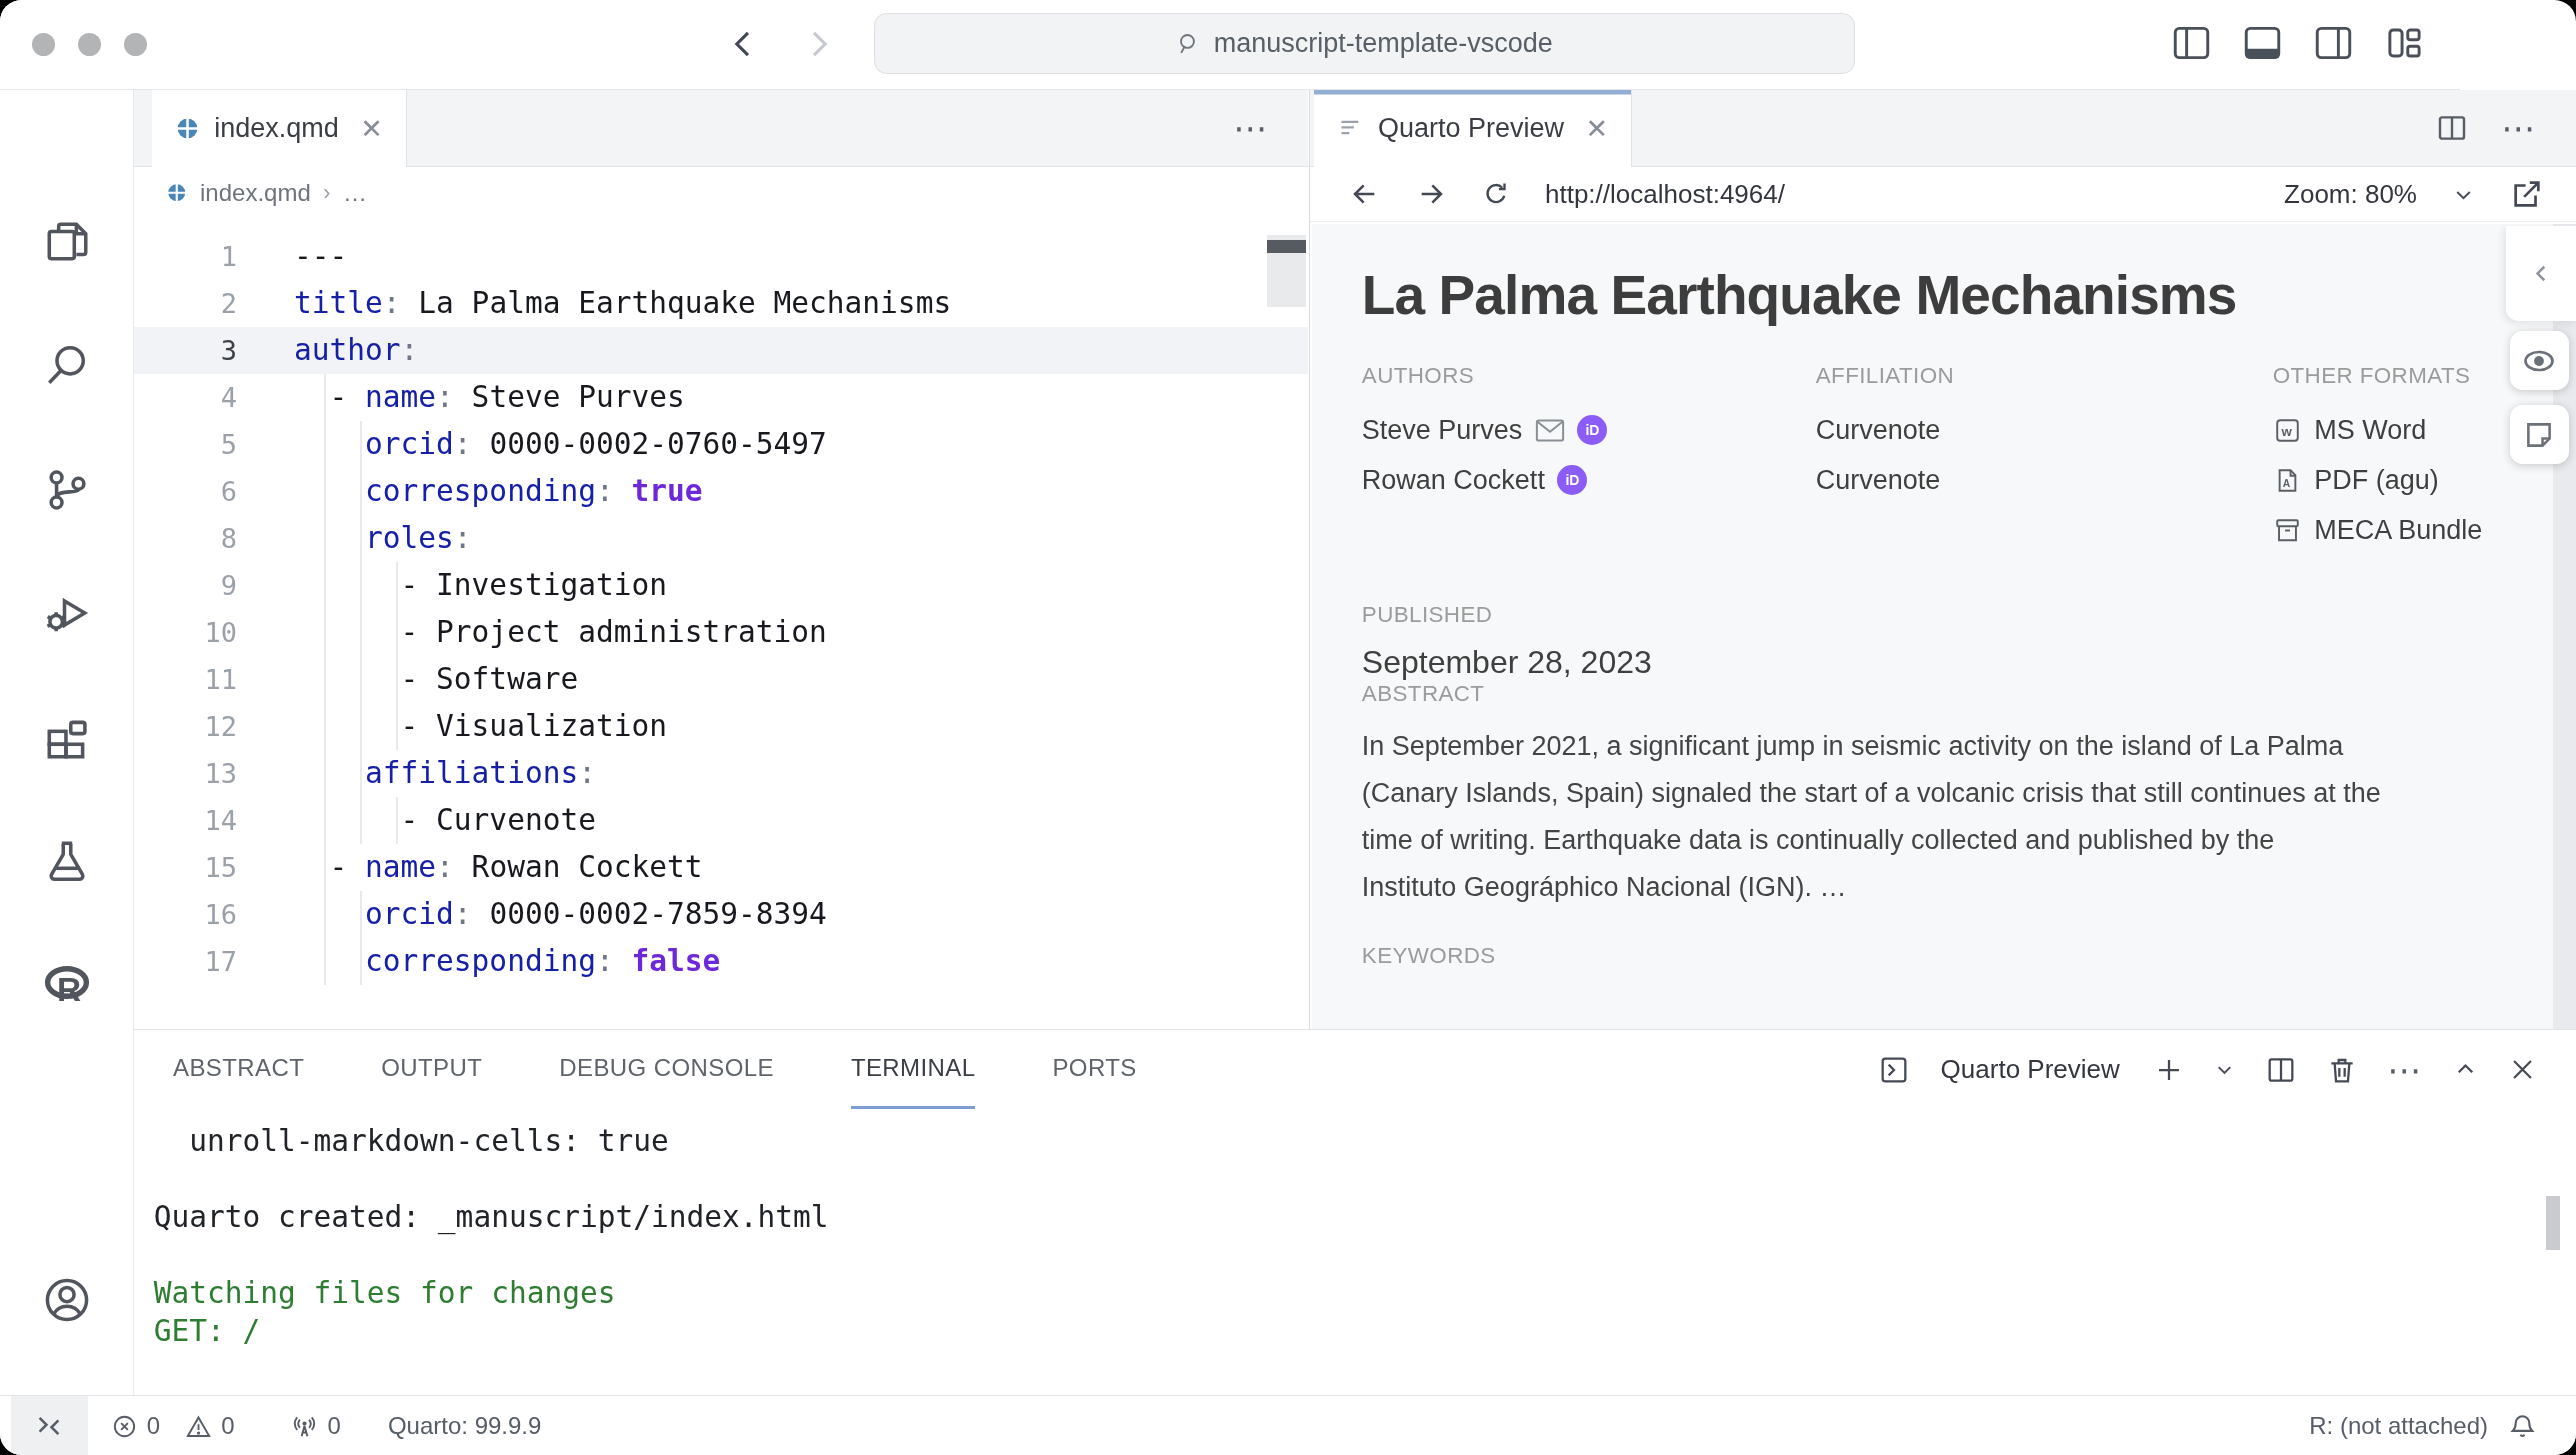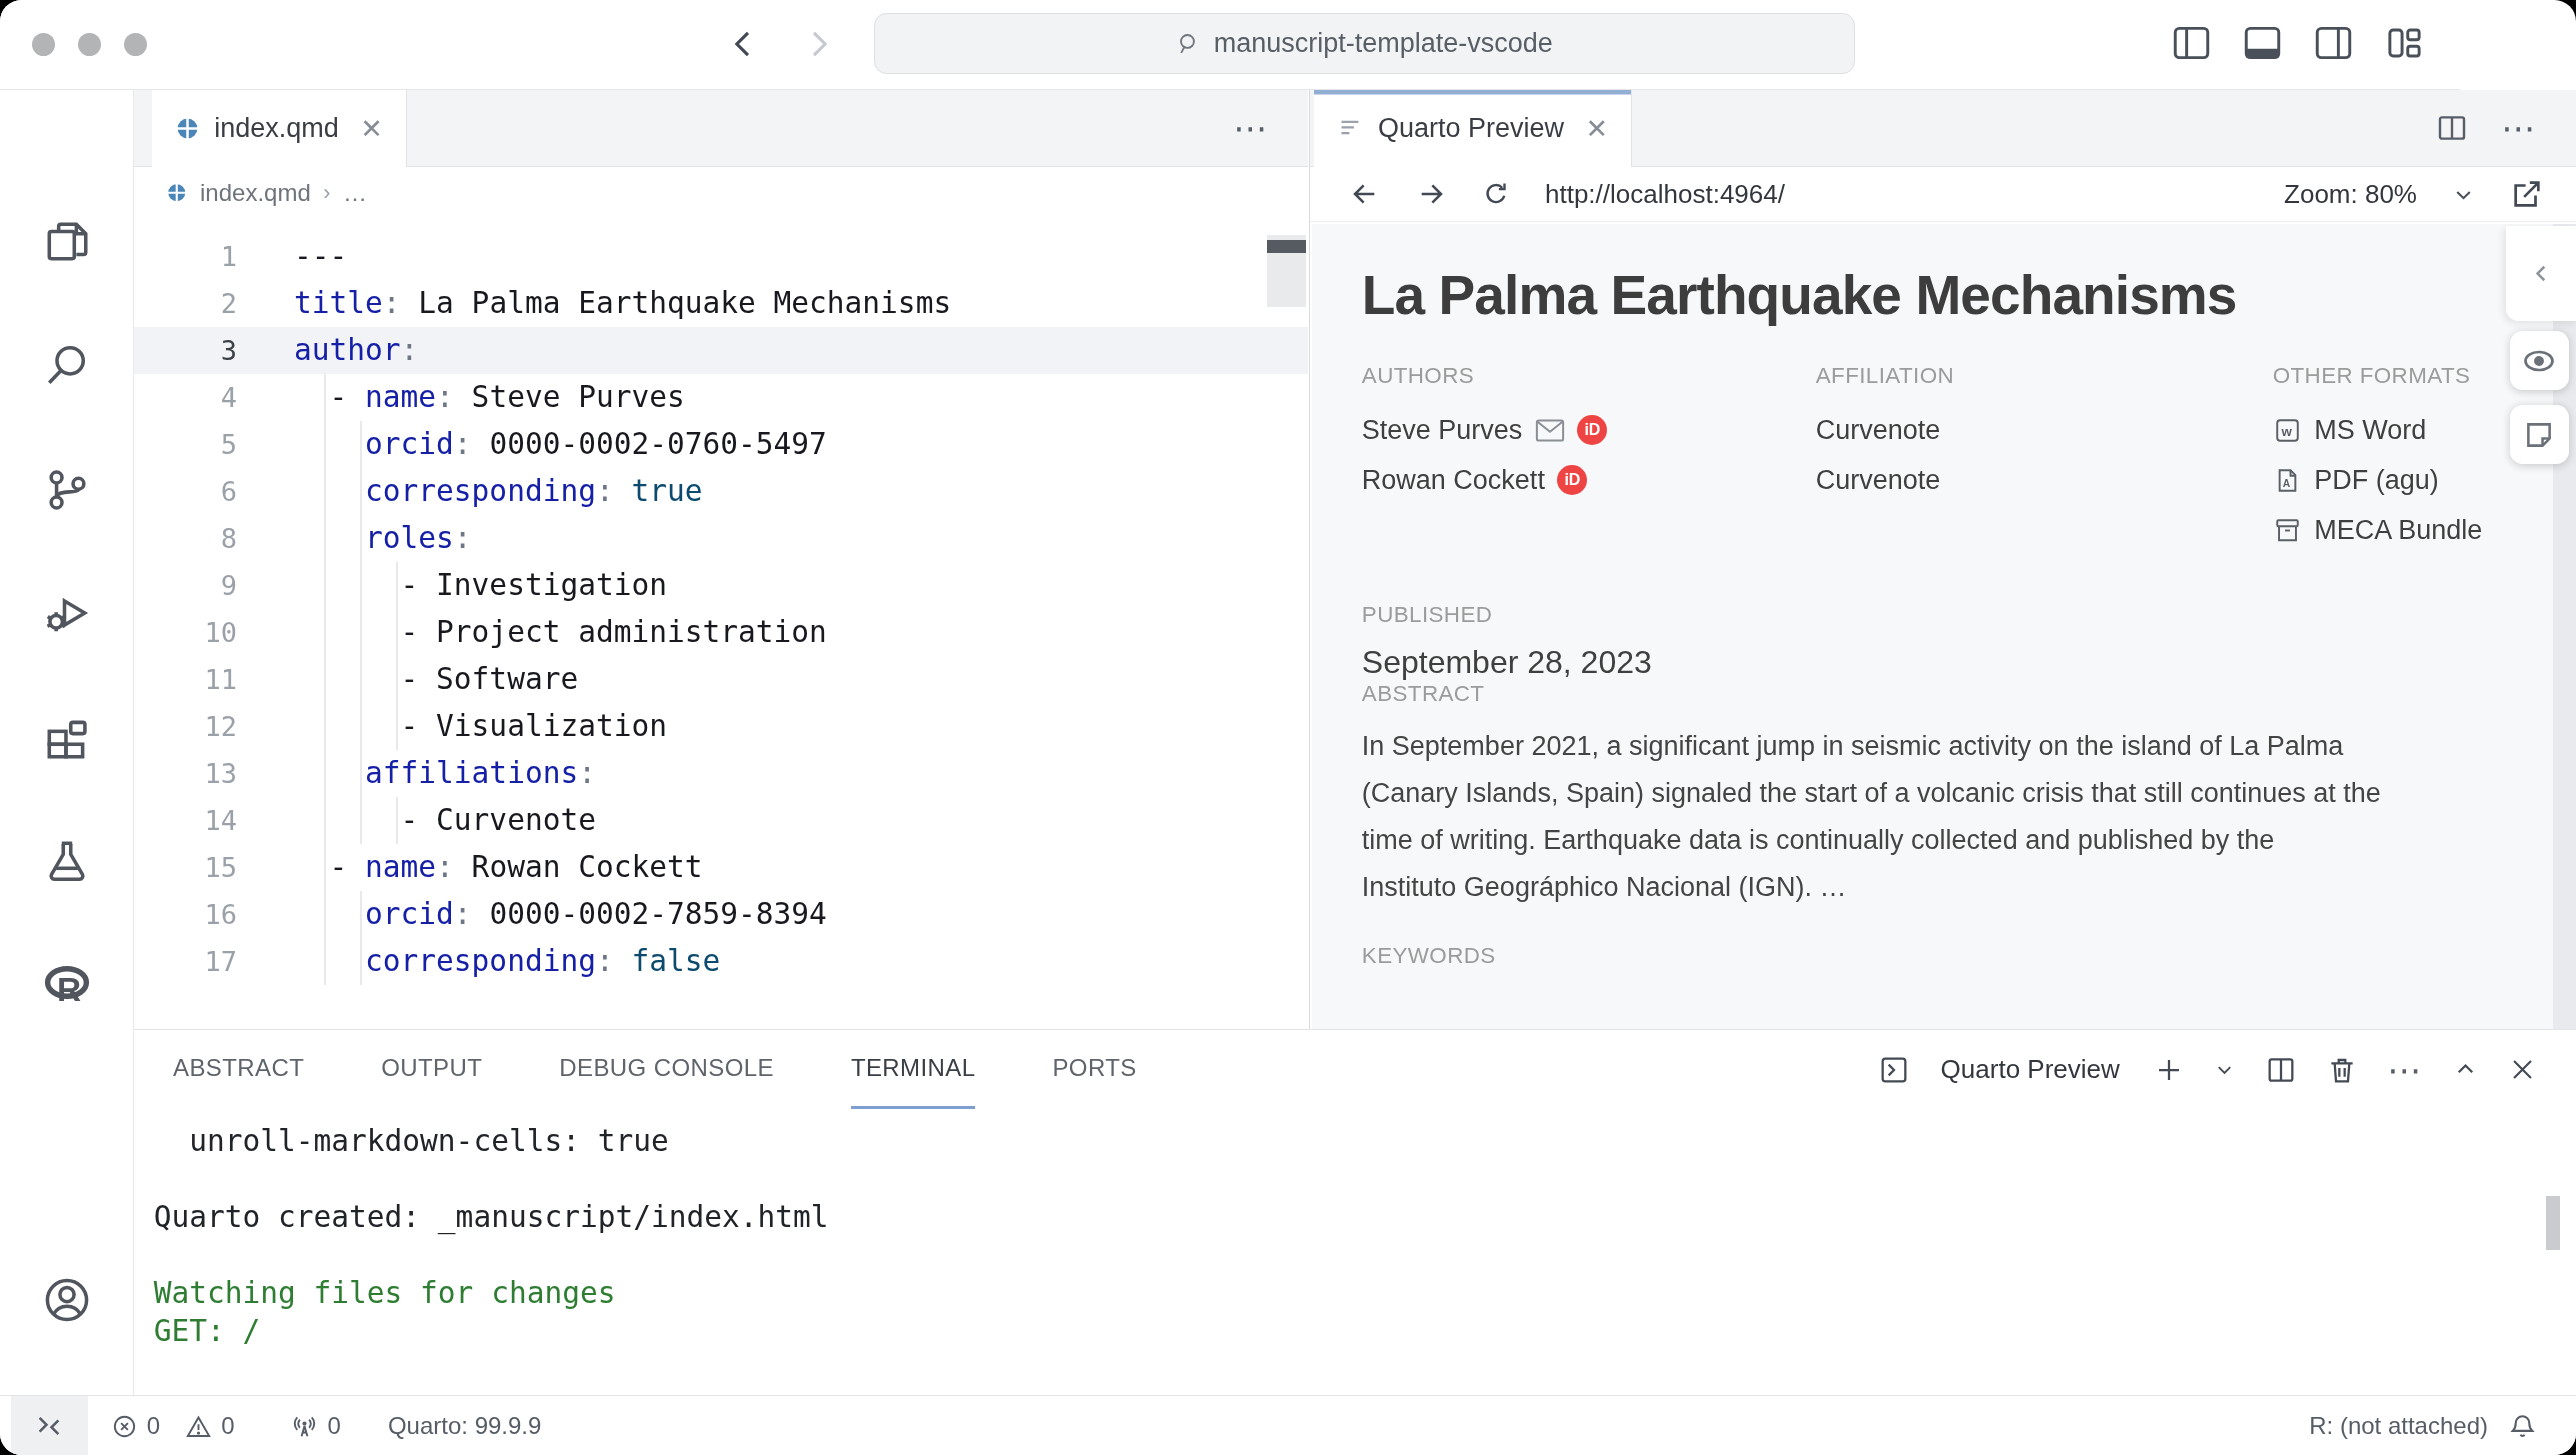--- a/index.html
+++ b/index.html
@@ -32,40 +32,40 @@
 
   
   .breadcrumb{height:52px;display:flex;align-items:center;gap:12.5px;padding-left:32px;font-size:24px;color:#6e747c;background:#fff;}
   .crumb-sep{font-size:21.5px;color:#9aa0a8;}
   .code{position:relative;padding-top:14.3px;font-family:"DejaVu Sans Mono",monospace;font-size:29.5px;line-height:47px;}
   .code-line{position:relative;height:47px;white-space:pre;}
   .code-line.current{background:#f2f3f6;}
   .ln{display:inline-block;width:103px;text-align:right;color:#9ba1a9;font-size:27px;}
   .current .ln{color:#3b3f47;}
   .code-text{margin-left:57px;}
-  .seg-k{color:#1520a6;} .seg-p{color:#6f7787;} .seg-t{color:#17191e;} .seg-b{color:#0c4a6e;}
+  .seg-k{color:#1520a6;} .seg-p{color:#6f7787;} .seg-t{color:#17191e;} .seg-b{color:#6d28d9;font-weight:bold;}
   .guide{position:absolute;top:0;bottom:0;width:1.8px;background:#e7e9ec;}
   .scroll-remnant{position:absolute;left:1133px;top:145px;width:39px;height:72px;background:#e9eaec;}
   .scroll-dark{position:absolute;left:1133px;top:150px;width:39px;height:12.5px;background:#565a61;}
 
   
   .navbar{height:55px;display:flex;align-items:center;gap:34px;padding:0 32px 0 39px;background:#fff;border-bottom:1.8px solid #eceef0;box-sizing:border-box;color:#474e58;}
   .url{font-size:26px;color:#33373d;}
   .nav-spacer{flex:1;}
   .zoom-label{font-size:26px;color:#33373d;}
   .webview{position:absolute;left:1.8px;top:134px;right:0;bottom:0;background:#f7f8f9;overflow:hidden;}
   .pv-scrollbar{position:absolute;right:0;top:0;bottom:0;width:23px;background:#e8eaed;}
   .article{padding:39px 0 0 50px;color:#3e3e3e;}
   .art-title{font-size:55px;font-weight:800;letter-spacing:-0.9px;color:#3d3d3d;}
   .meta{display:flex;margin-top:36px;}
   .meta-col1{width:455px;} .meta-col2{width:458px;} .meta-col3{width:304px;}
   .lbl{font-size:22.4px;color:#9b9b9b;letter-spacing:0.4px;margin-bottom:16px;}
   .meta-row{height:50px;display:flex;align-items:center;gap:12.5px;font-size:27px;color:#3f3f3f;}
   .fmt-icon{color:#5a5f66;}
-  .orcid{width:30px;height:30px;border-radius:50%;background:#ef4444;color:#fff;font-size:16px;font-weight:bold;display:flex;align-items:center;justify-content:center;}
+  .orcid{width:30px;height:30px;border-radius:50%;background:#8b5cf6;color:#fff;font-size:14px;font-weight:bold;display:flex;align-items:center;justify-content:center;}
   .pub{margin-top:47px;}
   .pub-date,.kw-text{font-size:32px;color:#3f3f3f;}
   .abstract{}
   .abs-line{font-size:27px;line-height:47px;color:#444;}
   .keywords{margin-top:32px;}
   .flap{position:absolute;right:0;top:1.8px;width:70px;height:95px;background:#fff;border-radius:0 0 0 12.5px;box-shadow:-2.7px 2.7px 7.2px rgba(0,0,0,.08);display:flex;align-items:center;justify-content:center;color:#8d939b;}
   .float-btn{position:absolute;right:7.2px;width:59px;height:59px;background:#fff;border-radius:12.5px;box-shadow:0 1.8px 9px rgba(0,0,0,.18);display:flex;align-items:center;justify-content:center;color:#6b7178;}
   .fb1{top:107px;} .fb2{top:181px;}
 
   

